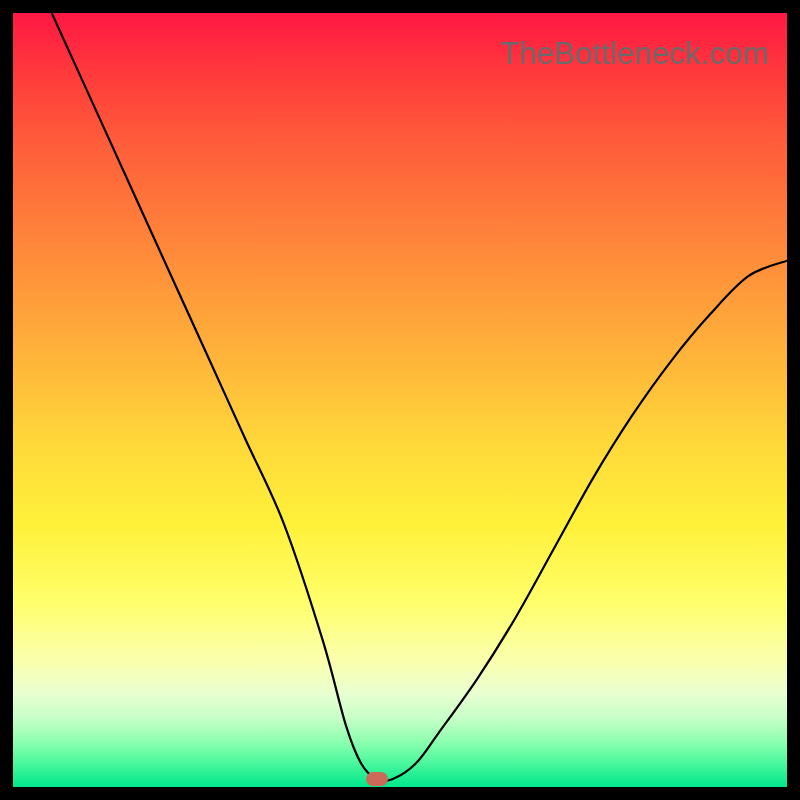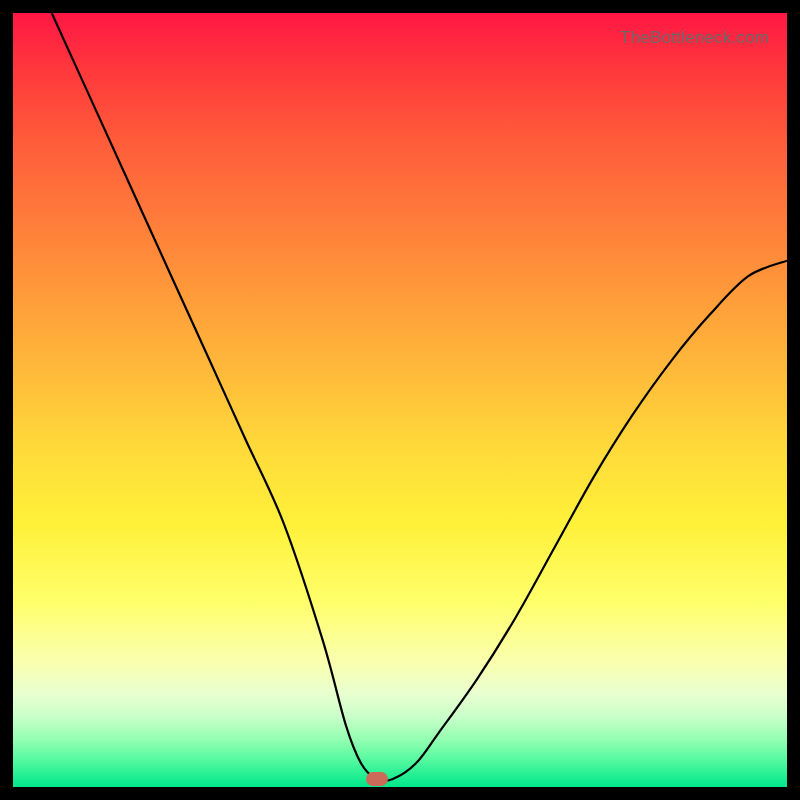--- a/index.html
+++ b/index.html
@@ -37,24 +37,24 @@
       #faffb0 84%,
       #e8ffd0 88%,
       #c8ffc8 91%,
       #90ffb0 94%,
       #55f9a0 96.5%,
       #00e78a 100%
     );
   }
   .attribution {
     position: absolute;
-    top: 15px;
+    top: 23px;
     right: 18px;
     color: #6a6a6a;
-    font-size: 17px;
+    font-size: 31px;
     letter-spacing: 0.2px;
     font-weight: 400;
     user-select: none;
   }
   svg.curve {
     position: absolute;
     left: 0;
     top: 0;
     width: 774px;
     height: 774px;

